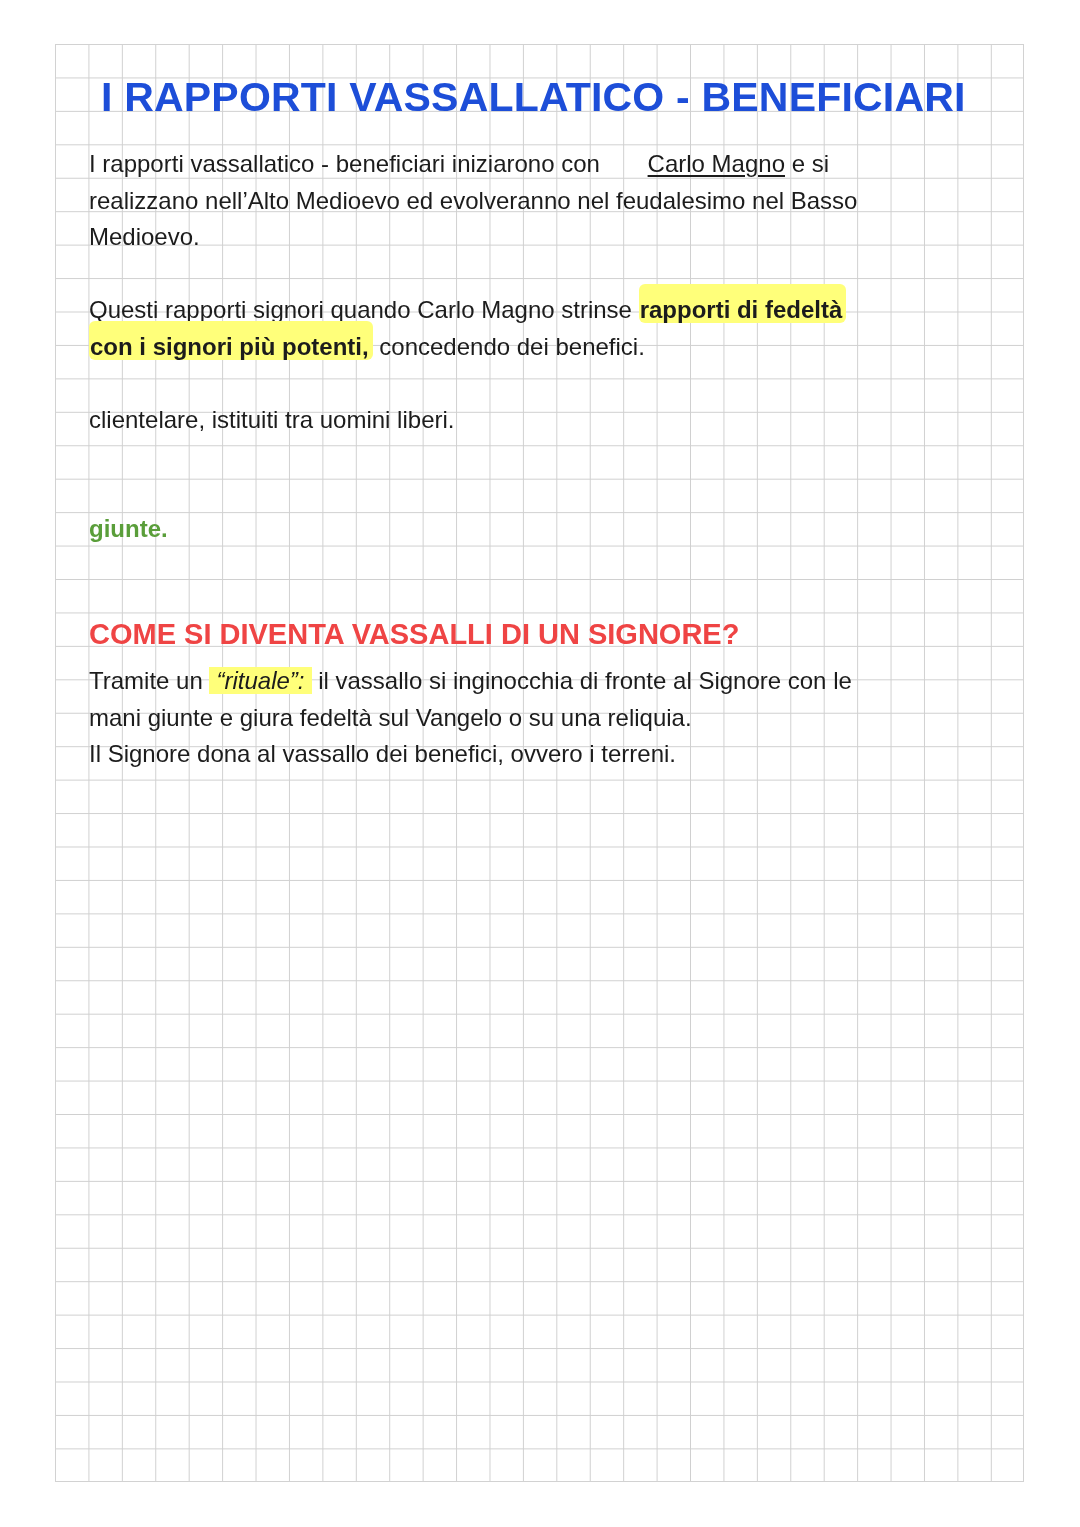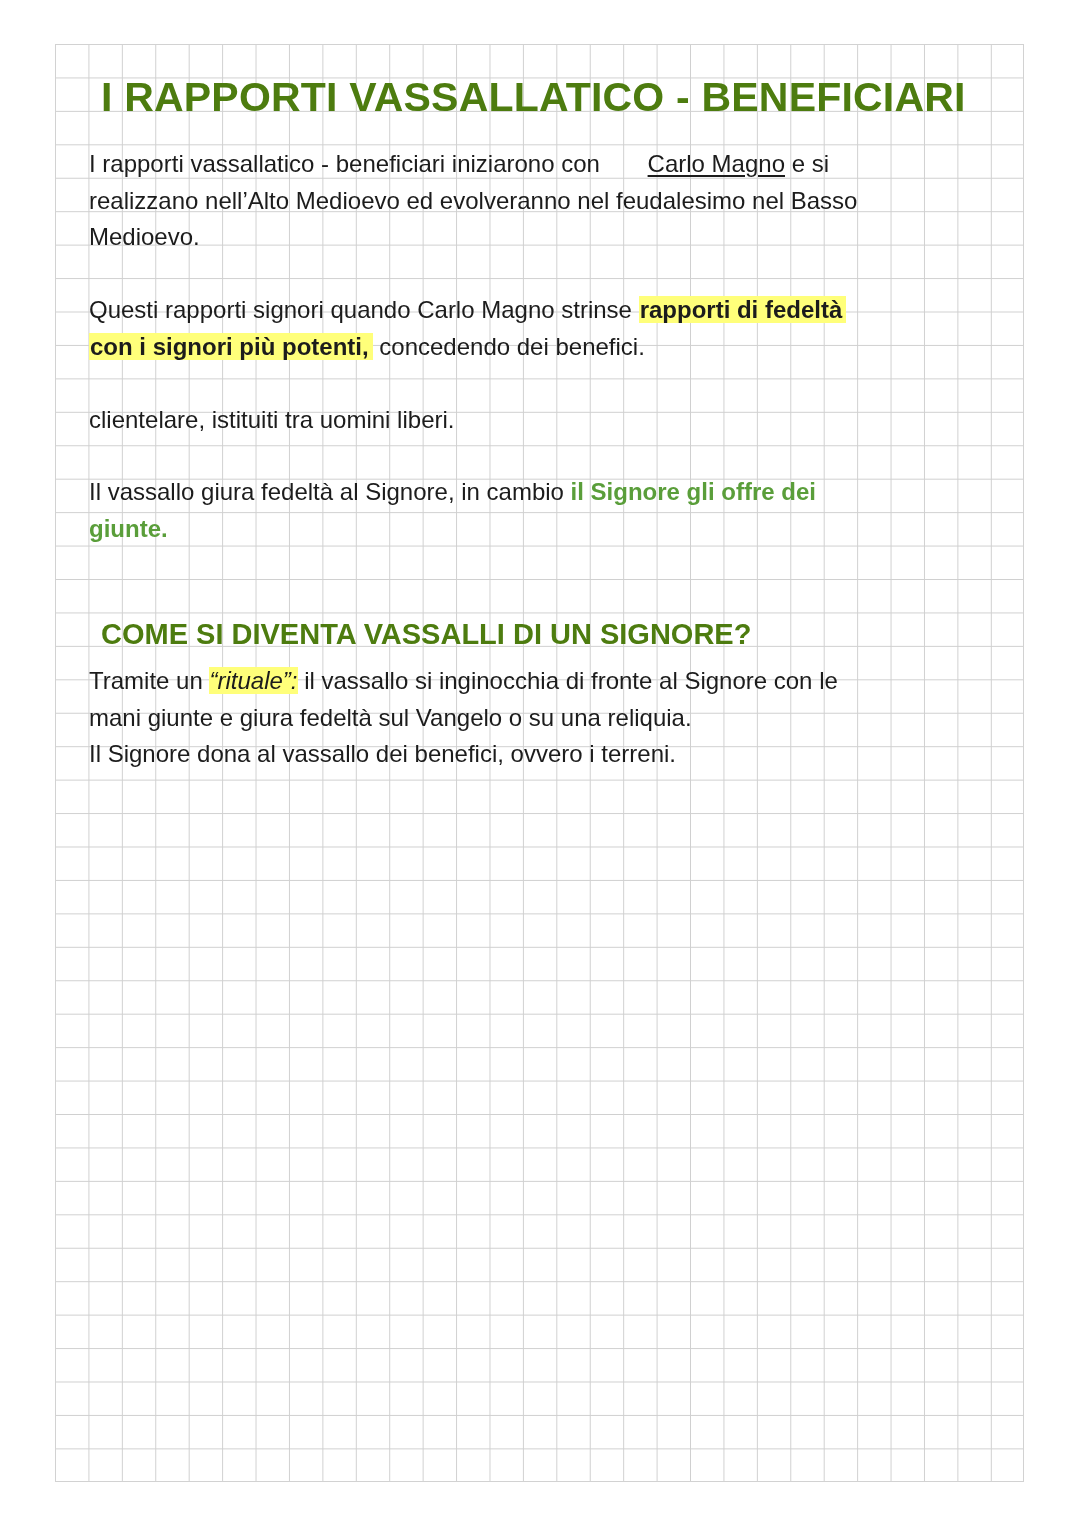--- a/index.html
+++ b/index.html
@@ -36,21 +36,21 @@
       color: #1a1a1a;
     }
     .title {
       position: absolute;
       left: 12px;
       top: 74px;
       width: 900px;
       margin: 0;
       font-size: 41px;
       font-weight: bold;
-      color: #4d7c0f;
+      color: #1d4ed8;
       letter-spacing: 0.2px;
       white-space: nowrap;
     }
     .para {
       position: absolute;
       left: 0;
       margin: 0;
       font-size: 24px;
       line-height: 36.5px;
       color: #1c1c1c;
@@ -59,34 +59,34 @@
     .p1 { top: 146px; }
     .p2 { top: 292px; }
     .p3 { top: 474px; }
     .section-heading {
       position: absolute;
       left: 0;
       top: 618px;
       margin: 0;
       font-size: 29px;
       font-weight: bold;
-      color: #4d7c0f;
+      color: #ef4444;
       white-space: nowrap;
-      padding-left: 12px;
     }
     .p4 { top: 663px; }
     .hl {
       background: #ffff7a;
       font-weight: bold;
-      padding: 0 4px 0 1px;
+      padding: 12px 4px 0 1px;
+      border-radius: 6px;
     }
     .hl-italic {
       background: #ffff7a;
       font-style: italic;
-      padding: 0 0;
+      padding: 0 7px;
     }
     .green {
       color: #5a9e3a;
       font-weight: bold;
     }
     .underline {
       text-decoration: underline;
       text-underline-offset: 3px;
       margin-left: 41px;
     }
@@ -107,21 +107,21 @@
   </p>
 
   <p class="para p2">
     <span><span>Questi rapporti signori quando Carlo Magno strinse </span><span class="hl">rapporti di fedeltà</span></span><br>
     <span><span class="hl">con i signori più potenti,</span><span> concedendo dei benefici.</span></span><br>
     <br>
     <span>clientelare, istituiti tra uomini liberi.</span>
   </p>
 
   <p class="para p3">
-    <span><span>Il vassallo giura fedeltà al Signore, in cambio </span><span class="green">il Signore gli offre dei</span></span><br>
+    <br>
     <span class="green">giunte.</span>
   </p>
 
   <h2 class="section-heading">COME SI DIVENTA VASSALLI DI UN SIGNORE?</h2>
 
   <p class="para p4">
     <span><span>Tramite un </span><span class="hl-italic">“rituale”:</span><span> il vassallo si inginocchia di fronte al Signore con le</span></span><br>
     <span>mani giunte e giura fedeltà sul Vangelo o su una reliquia.</span><br>
     <span>Il Signore dona al vassallo dei benefici, ovvero i terreni.</span>
   </p>

